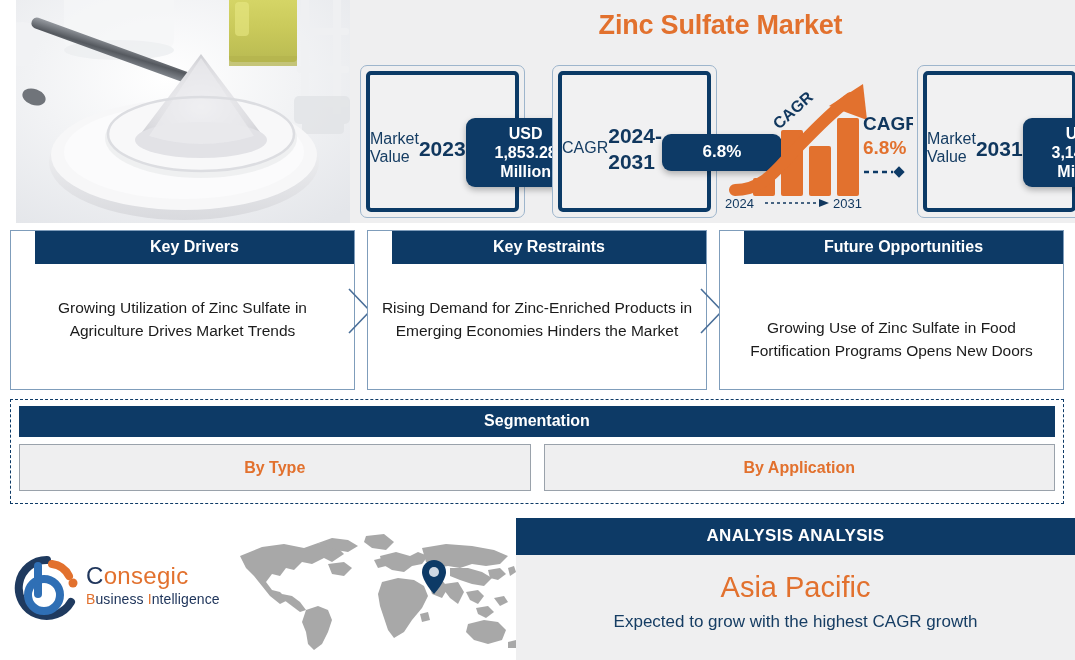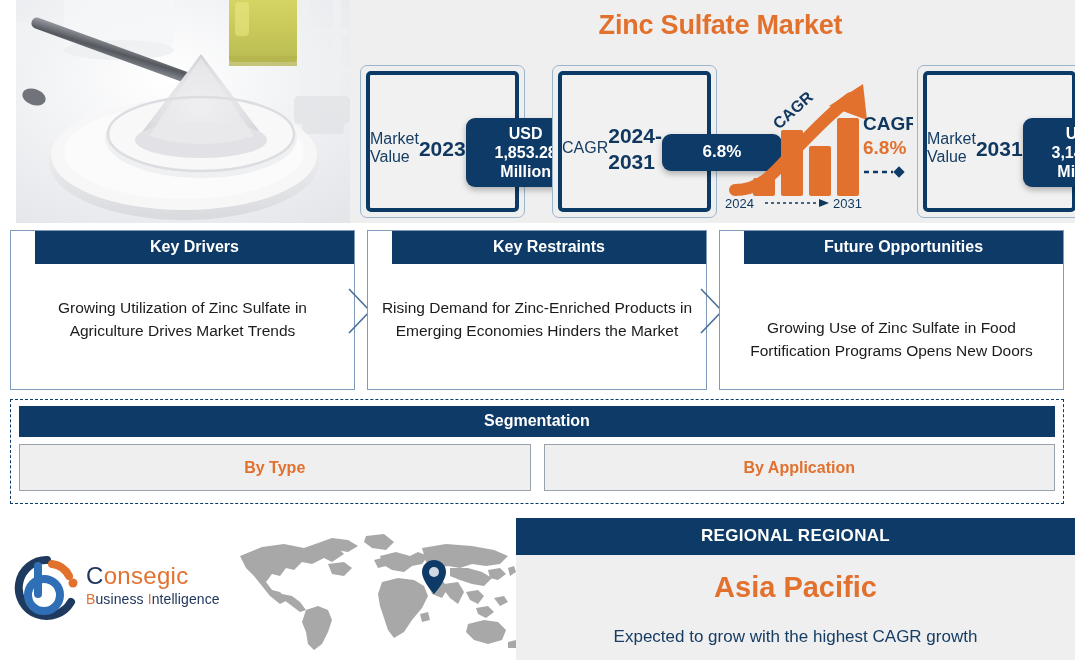--- a/index.html
+++ b/index.html
@@ -116,22 +116,22 @@
 
   .regional {
     position:absolute; left:516px; top:518px; width:559px; height:142px;
     background:#efeff0;
   }
   .regional-head {
     background:#0d3a66; color:#fff; font-weight:bold; font-size:17px;
     text-align:center; padding:8px 0 9px; letter-spacing:0.3px;
   }
   .regional-body { text-align:center; padding-top:16px; }
-  .regional-region { font-size:29px; font-weight:bold; color:#e2712e; }
-  .regional-note  { font-size:17px; color:#163d63; margin-top:23px; }
+  .regional-region { font-size:29px; font-weight:normal; color:#e2712e; }
+  .regional-note  { font-size:17px; color:#163d63; margin-top:8px; }
 </style>
 </head>
 <body>
 
 <div id="page">
 
   <div class="top-band">
 
     <div class="photo">
       <svg width="334" height="223" viewBox="0 0 334 223">
@@ -369,21 +369,21 @@
         </g>
 
         <g>
           <path d="M202 26 C208.6 26 214 31.4 214 38 C214 47 202 60 202 60 C202 60 190 47 190 38 C190 31.4 195.4 26 202 26 Z" fill="#0d3a66"></path>
           <circle cx="202" cy="38" r="5" fill="#cfd8e3"></circle>
         </g>
       </svg>
     </div>
 
     <div class="regional" style="left:516px; top:4px;">
-      <div class="regional-head">REGIONAL REGIONAL</div>
+      <div class="regional-head">ANALYSIS ANALYSIS</div>
       <div class="regional-body">
         <div class="regional-region">Asia Pacific</div>
         <div class="regional-note">Expected to grow with the highest CAGR growth</div>
       </div>
     </div>
   </div>
 
 </div>
 
 </body></html>

